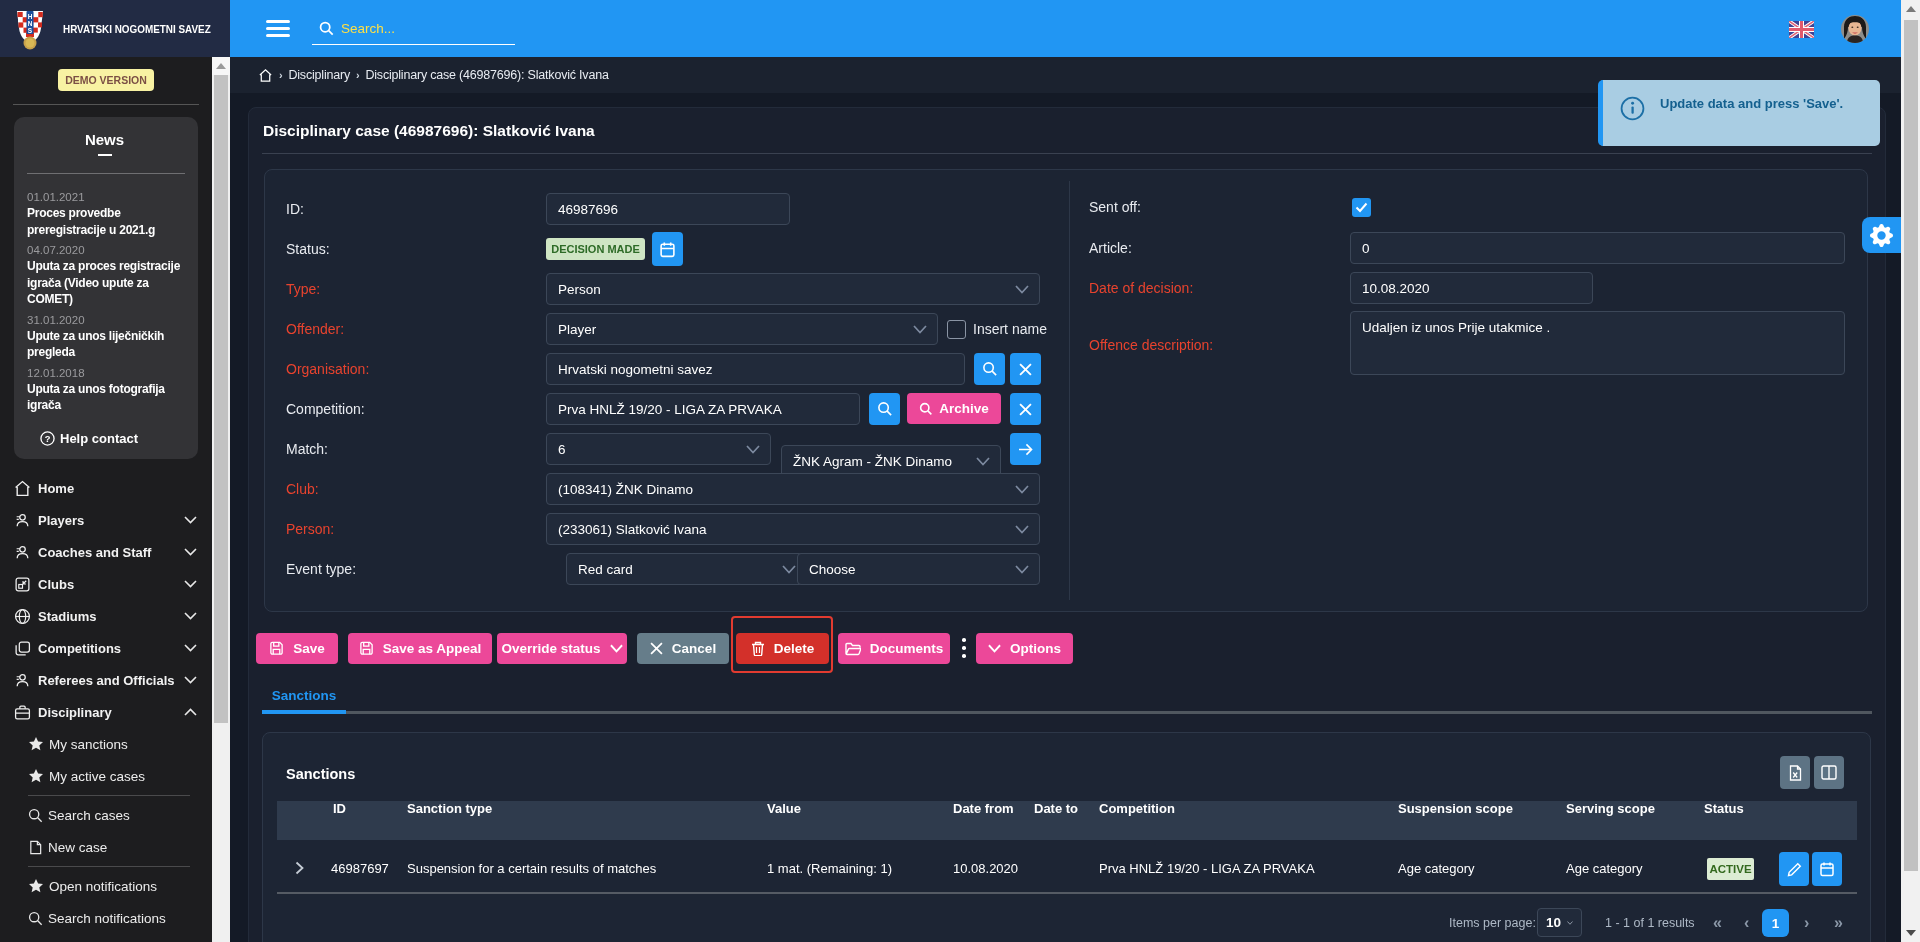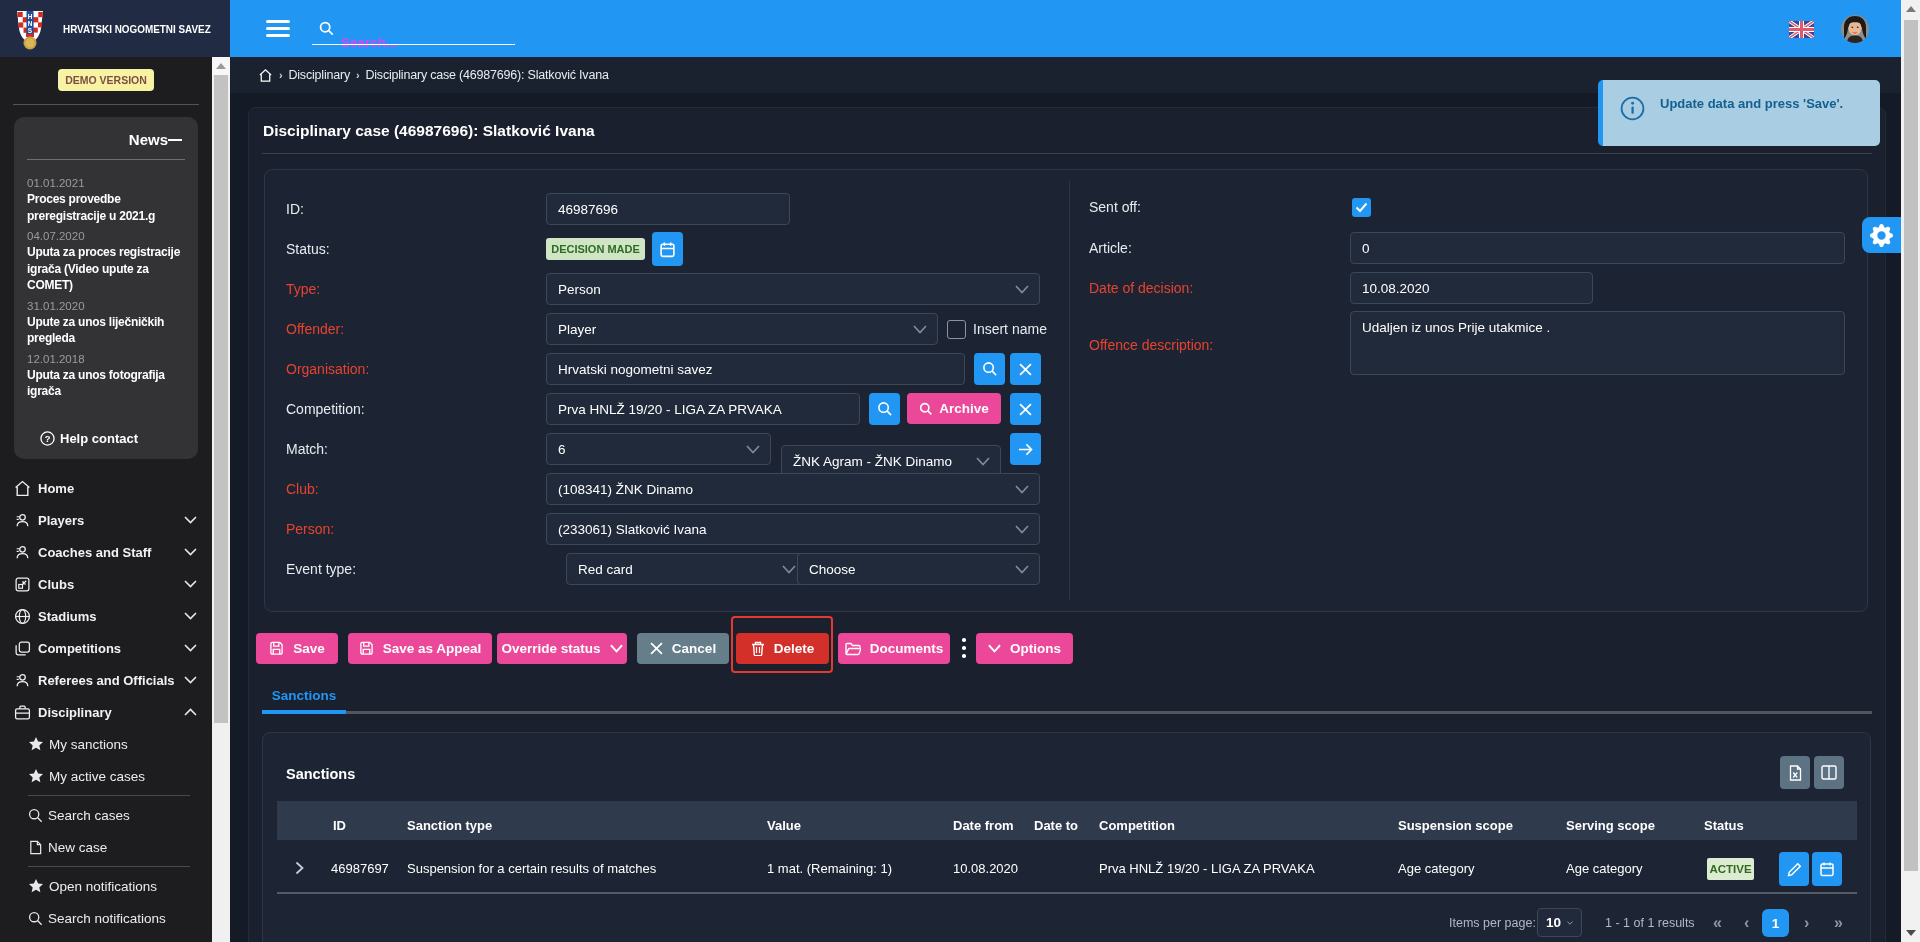--- a/index.html
+++ b/index.html
@@ -6,21 +6,21 @@
 html,body { width:1920px; height:942px; overflow:hidden; background:#141a26; font-family:"Liberation Sans", sans-serif; }
 .abs { position:absolute; }
 body { position:relative; }
 
 #side { left:0; top:0; width:230px; height:942px; background:#1d1d1f; }
 #sidehead { left:0; top:0; width:230px; height:57px; background:#222b44; display:flex; align-items:center; }
 #sidehead .t { color:#fff; font-size:11px; font-weight:700; margin-left:16px; white-space:nowrap; transform:scaleX(0.9); transform-origin:left center; }
 #demo { left:58px; top:69px; width:96px; height:22px; background:#f8f2a3; border-radius:4px; color:#7b4f45; font-size:10.5px; font-weight:700; display:flex; align-items:center; justify-content:center; }
 .shr { height:1px; background:#555; }
 #news { left:14px; top:117px; width:184px; height:342px; background:#333336; border-radius:10px; color:#fff; }
-#news .hd { font-size:15px; font-weight:700; padding:14px 16px 0 13px; display:flex; justify-content:flex-end; align-items:center; }
+#news .hd { font-size:15px; font-weight:700; padding:14px 16px 0 13px; display:flex; justify-content:space-between; align-items:center;flex-direction:column; }
 #news .hr2 { margin:11px 13px 0 13px; height:1px; background:#6f6f72; }
 #news .itemwrap { padding:17px 11px 0 13px; }
 .ndate { color:#9b9b9e; font-size:11.5px; margin-top:6px; }
 .ntitle { color:#fff; font-size:12px; font-weight:700; line-height:16.5px; margin-top:2px; letter-spacing:-0.25px; }
 #help { position:absolute; left:26px; bottom:13px; color:#fff; font-weight:700; font-size:13px; display:flex; align-items:center; gap:5px; }
 
 .nav { left:0; width:212px; height:32px; display:flex; align-items:center; color:#eaeaea; }
 .nav svg.mi { margin-left:14px; }
 .nav .tx { margin-left:7px; font-size:13px; font-weight:700; color:#f2f2f2; }
 .nav .tx2 { margin-left:5px; font-size:13.5px; font-weight:400; color:#ececec; }
@@ -53,21 +53,21 @@
 .cb.off { background:#1c2433; border:1.5px solid #8a94a4; }
 #fdivider { left:1069px; top:181px; width:1px; height:419px; background:#2d3748; }
 
 #tabtxt { left:262px; top:688px; width:84px; text-align:center; color:#2196f3; font-size:13.5px; font-weight:700; }
 #tabline { left:262px; top:710px; width:84px; height:4px; background:#2196f3; }
 #tabhr { left:346px; top:711px; width:1526px; height:2.5px; background:#50575f; }
 
 #spanel { left:262px; top:732px; width:1609px; height:228px; background:#1d2534; border:1px solid #2d3748; border-radius:8px; }
 #sptitle { left:286px; top:766px; color:#fff; font-size:14.5px; font-weight:700; }
 #thead { left:277px; top:801px; width:1580px; height:39px; background:#2f3b4d; color:#fff; font-size:13px; font-weight:700; }
-#thead .tc { align-items:flex-start; padding-top:17px; }
+#thead .tc { align-items:flex-start; }
 #trow .tc { top:2px; }
 #trow { left:277px; top:840px; width:1580px; height:54px; border-bottom:2.5px solid #555b64; color:#fff; font-size:13px; }
 .tc { position:absolute; top:0; height:100%; display:flex; align-items:center; }
 
 #pgn { left:277px; top:903px; width:1580px; height:40px; color:#aeb9c6; font-size:13px; }
 
 #notif { left:1598px; top:80px; width:282px; height:66px; background:#a9cde3; border-left:5px solid #2196f3; border-radius:5px; }
 
 #gear { left:1862px; top:217px; width:39px; height:36px; background:#2196f3; border-radius:8px 0 0 8px; display:flex; align-items:center; justify-content:center; }
 
@@ -262,21 +262,21 @@
 </div>
 
 <div class="abs" id="bluebar"></div>
 <div class="abs hbar" style="top:20px"></div>
 <div class="abs hbar" style="top:27px"></div>
 <div class="abs hbar" style="top:34px"></div>
 <div class="abs" style="left:319px; top:21px;"><svg width="15" height="15" viewBox="0 0 17 17">
       <circle cx="7" cy="7" r="5.2" fill="none" stroke="#fff" stroke-width="2"></circle>
       <line x1="11" y1="11" x2="15.5" y2="15.5" stroke="#fff" stroke-width="2"></line>
     </svg></div>
-<div class="abs" style="left:341px; top:35px; color:#d946ef; font-size:13.5px; font-weight:700;">Search...</div>
+<div class="abs" style="left:341px; top:21px; color:#fde047; font-size:13.5px; font-weight:400;">Search...</div>
 <div class="abs" style="left:312px; top:43.5px; width:203px; height:1.5px; background:#fff;"></div>
 
 <div class="abs" id="flag" style="left:1789px; top:21px; width:25px; height:17px;">
   <svg width="25" height="17" viewBox="0 0 50 34">
     <rect width="50" height="34" fill="#3f4495"></rect>
     <path d="M0 0 L50 34 M50 0 L0 34" stroke="#fff" stroke-width="7"></path>
     <path d="M0 0 L50 34 M50 0 L0 34" stroke="#e06476" stroke-width="3"></path>
     <rect x="20" width="10" height="34" fill="#fff"></rect>
       <rect y="12" width="50" height="10" fill="#fff"></rect>
     <rect x="22" width="6" height="34" fill="#e05a6d"></rect>

